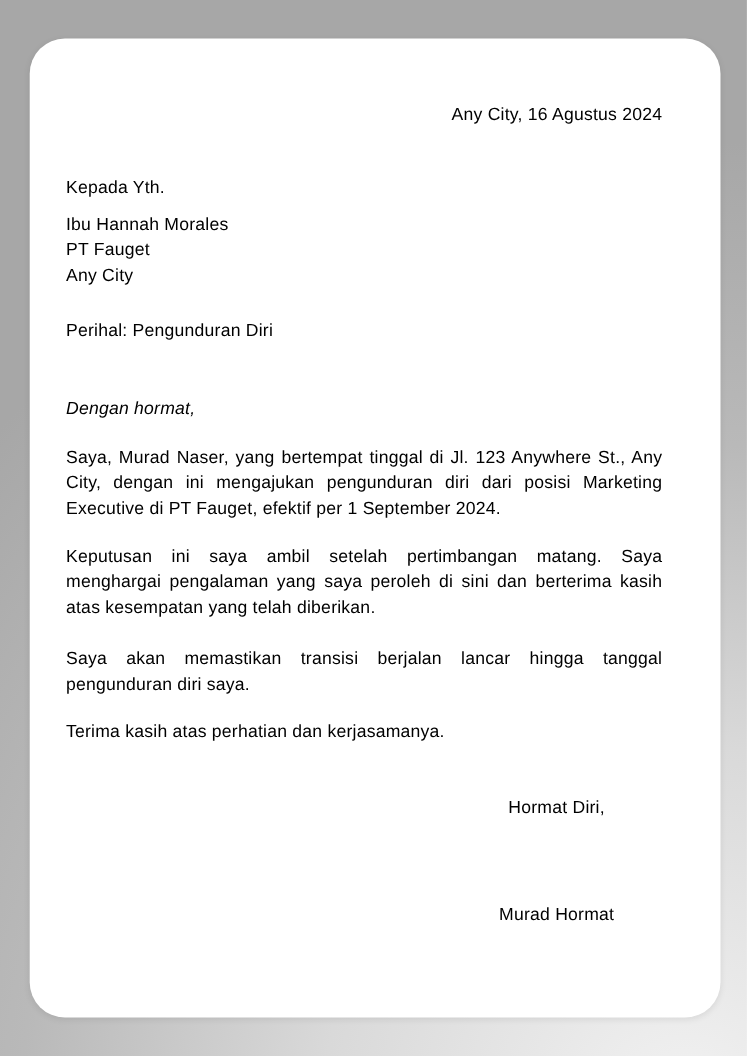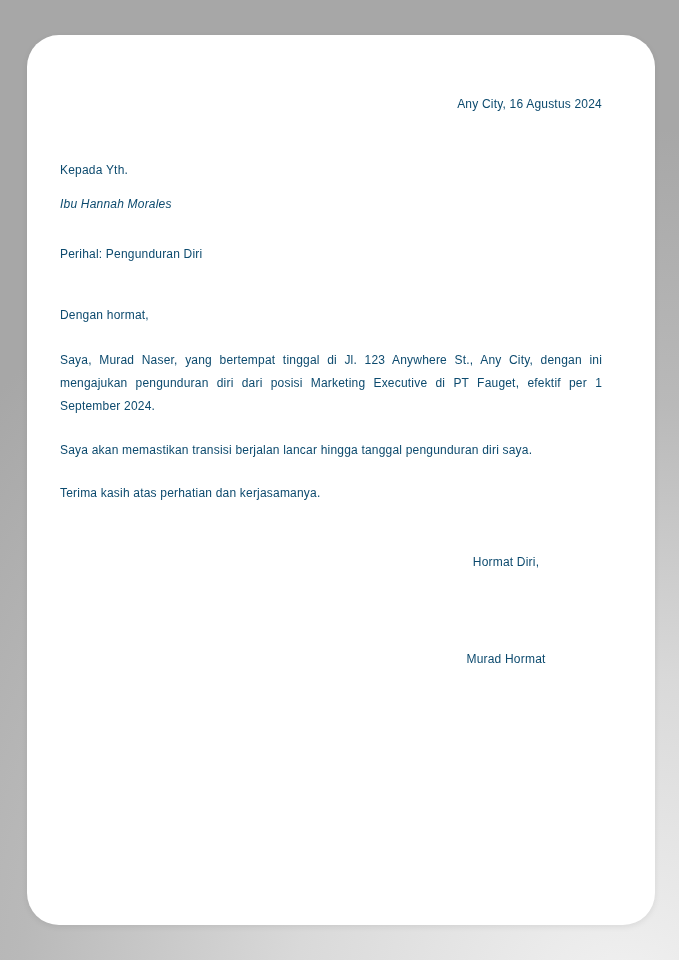--- a/index.html
+++ b/index.html
@@ -21,41 +21,41 @@
     position: absolute;
     left: 27px;
     top: 35px;
     width: 628px;
     height: 890px;
     background: #ffffff;
     border-radius: 32px;
     box-shadow: 0 2px 6px rgba(0,0,0,0.08);
     box-sizing: border-box;
     padding: 58px 53px 0 33px;
-    color: #0c4a6e;
-    font-size: 12px;
+    color: #000000;
+    font-size: 16px;
     line-height: 23px;
     letter-spacing: 0.2px;
   }
   .date-line {
     text-align: right;
     margin: 0 0 43px 0;
   }
   .recipient-heading {
     margin: 0 0 11px 0;
   }
   .recipient-address {
     margin: 0 0 27px 0;
-    font-style: italic;
   }
   .subject-line {
-    margin: 0 0 38px 0;
+    margin: 0 0 48px 0;
   }
   .greeting {
     margin: 0 0 22px 0;
+    font-style: italic;
   }
   p.para {
     margin: 0 0 21px 0;
   }
   p.para.justify {
     text-align: justify;
   }
   p.para.p2 { margin-bottom: 24px; }
   p.para.p3 { margin-bottom: 20px; }
   p.para.p4 { margin-bottom: 46px; }
@@ -73,28 +73,31 @@
 
 <div class="canvas">
   <div class="page">
 
     <div class="date-line">Any City, 16 Agustus 2024</div>
 
     <div class="recipient-heading">Kepada Yth.</div>
 
     <div class="recipient-address">
       <div>Ibu Hannah Morales</div>
+      <div>PT Fauget</div>
+      <div>Any City</div>
     </div>
 
     <div class="subject-line">Perihal: Pengunduran Diri</div>
 
     <div class="greeting">Dengan hormat,</div>
 
     <p class="para justify p1">Saya, Murad Naser, yang bertempat tinggal di Jl. 123 Anywhere St., Any City, dengan ini mengajukan pengunduran diri dari posisi Marketing Executive di PT Fauget, efektif per 1 September 2024.</p>
 
+    <p class="para justify p2">Keputusan ini saya ambil setelah pertimbangan matang. Saya menghargai pengalaman yang saya peroleh di sini dan berterima kasih atas kesempatan yang telah diberikan.</p>
 
     <p class="para justify p3">Saya akan memastikan transisi berjalan lancar hingga tanggal pengunduran diri saya.</p>
 
     <p class="para p4">Terima kasih atas perhatian dan kerjasamanya.</p>
 
     <div class="signature-block">
       <div>Hormat Diri,</div>
       <div class="signature-space"></div>
       <div>Murad Hormat</div>
     </div>

